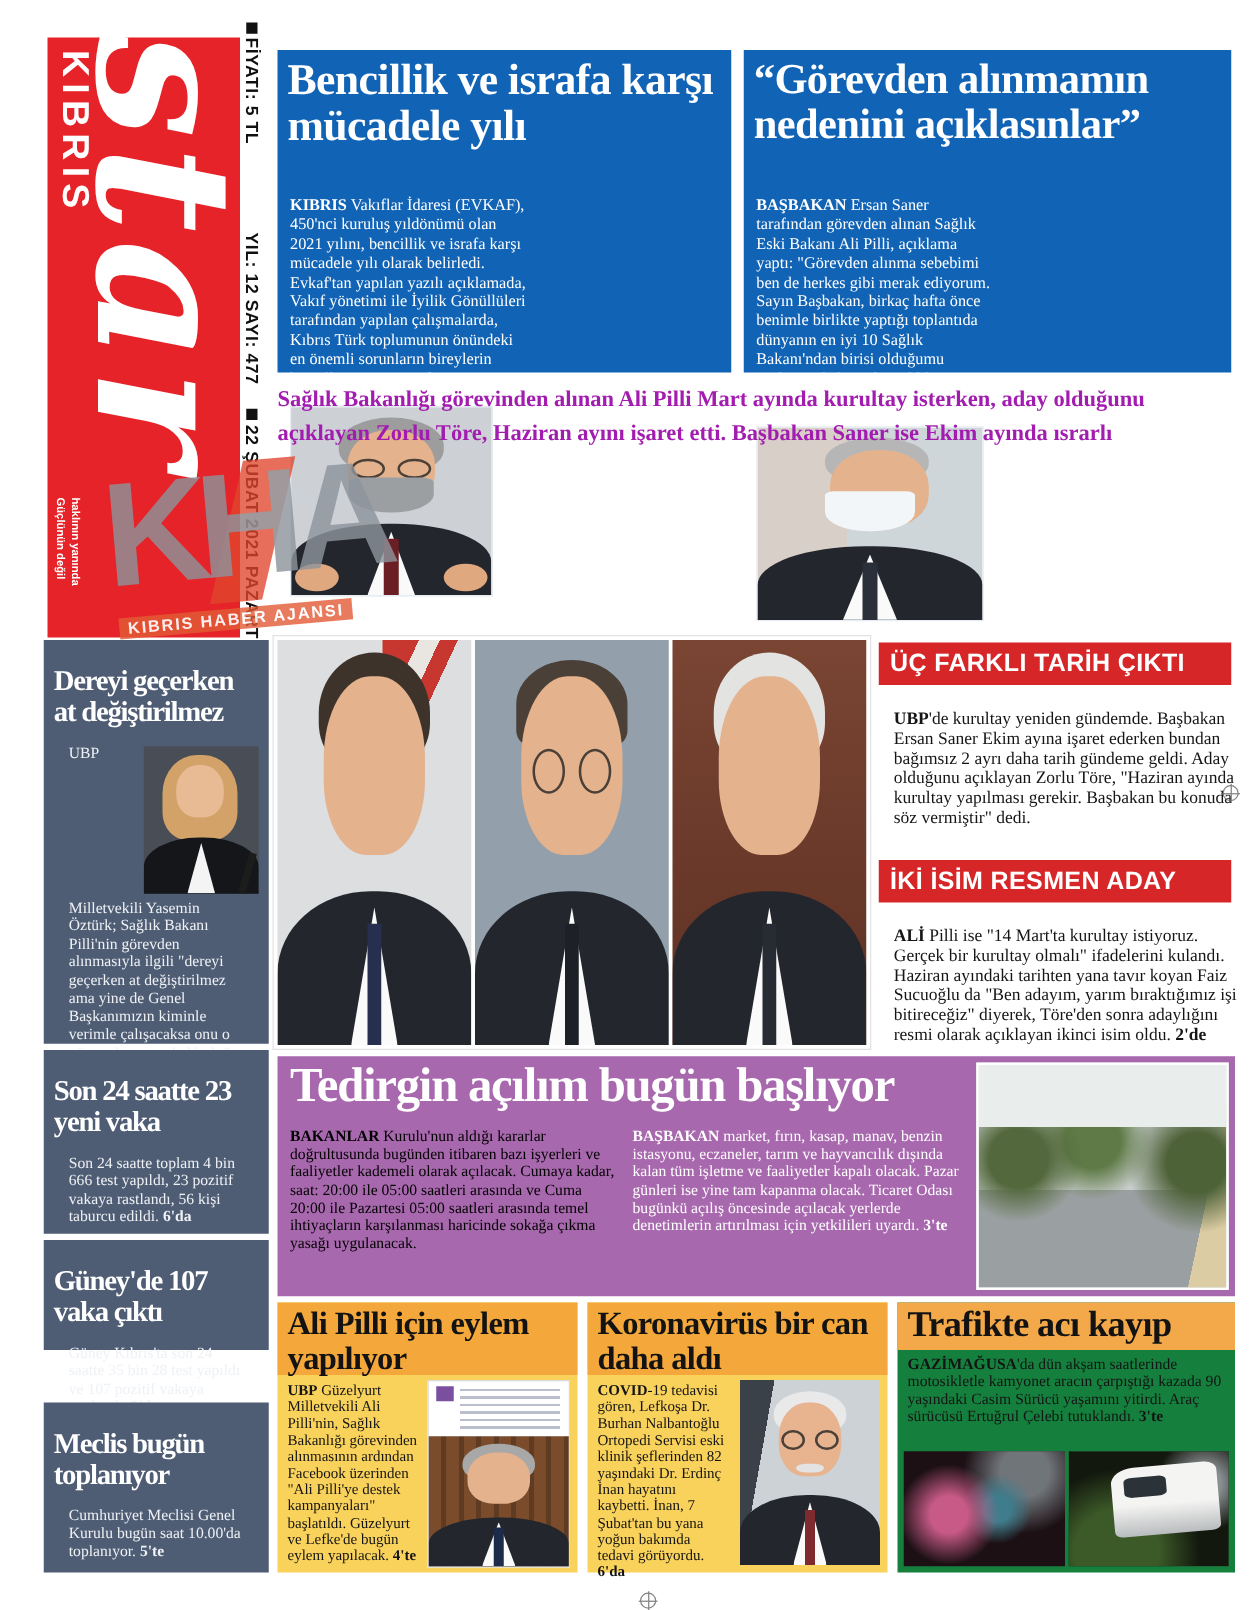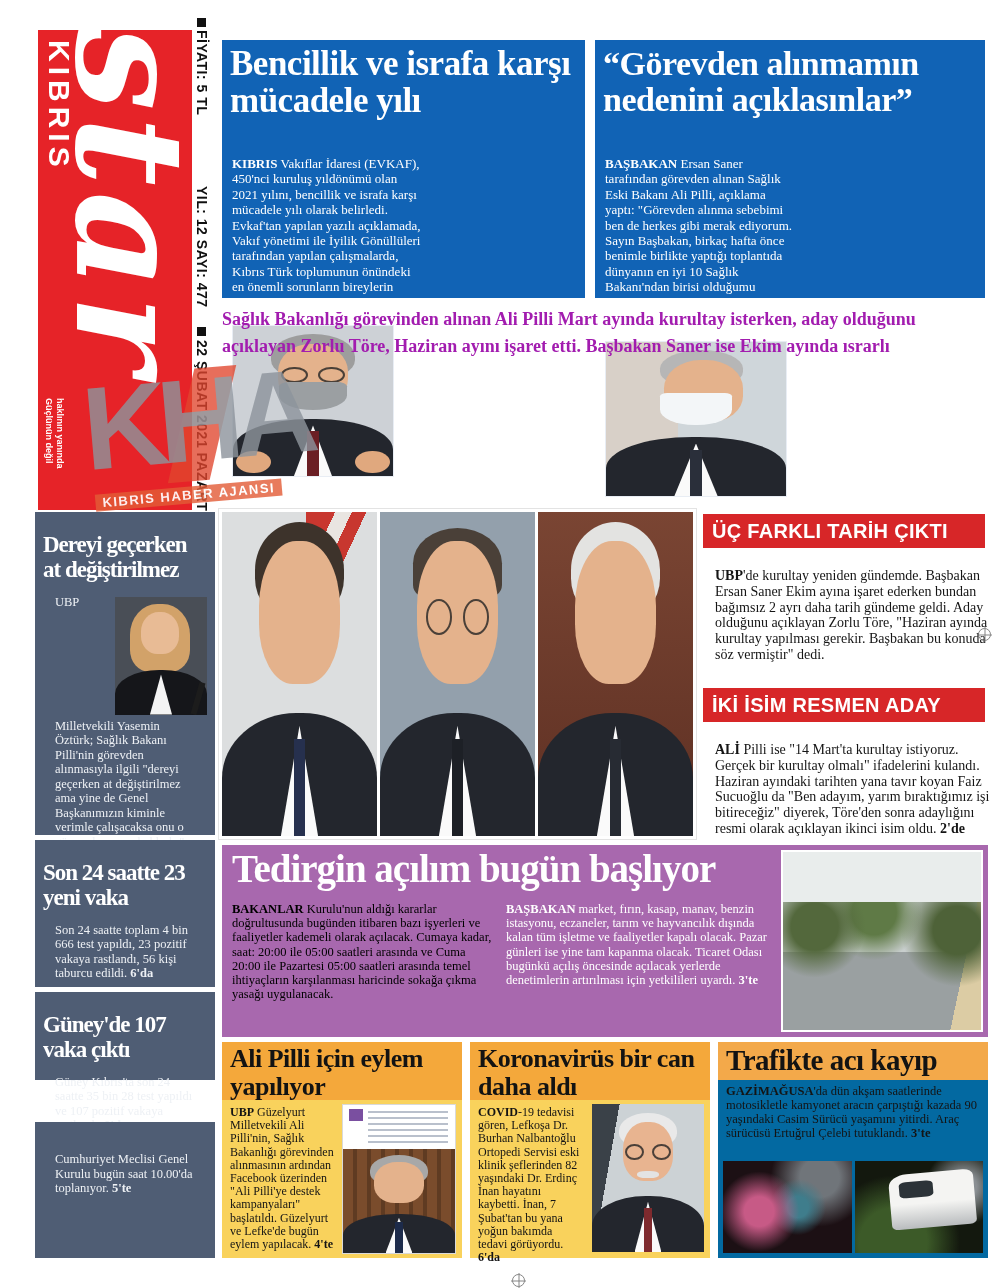--- a/index.html
+++ b/index.html
@@ -130,21 +130,21 @@
       radial-gradient(circle at 46% 34%, #5f7a46 0 14%, rgba(95,122,70,0) 30%),
       radial-gradient(circle at 88% 44%, #4e6238 0 12%, rgba(78,98,56,0) 28%),
       linear-gradient(282deg, #dccca4 0 13%, rgba(0,0,0,0) 13%),
       linear-gradient(180deg, rgba(0,0,0,0) 56%, #9aa0a1 56%),
       #c8cecd}
 
   
   .yb{position:absolute;top:1042px;height:216px;box-sizing:border-box}
   .yb1{left:222px;width:240px;background:#f9d25c}
   .yb2{left:470px;width:240px;background:#f9d25c}
-  .yb3{left:718px;width:270px;background:#0369a1}
+  .yb3{left:718px;width:270px;background:#15803d}
   .yb .band{height:58px;background:#f4a83b;padding:3px 8px 0;box-sizing:border-box}
   .yb3 .band{height:38px;background:#f3a94a}
   .yb h4{margin:0;font:700 26px/1.06 "Liberation Serif",serif;color:#131313;letter-spacing:-.5px}
   .yb3 h4{font-size:29px}
   .yb .ybody{position:absolute;left:8px;top:64px;width:106px;margin:0;
              font:400 12px/13.2px "Liberation Serif",serif;color:#141414}
   .yb3 .ybody{top:42px;width:254px;font-size:12.5px;line-height:14px}
 
   .ph-fb{position:absolute;right:6px;top:62px;width:112px;height:148px;background:#fff;border:1px solid #d9d9d9}
   .fb-av{position:absolute;left:5%;top:3%;width:13%;height:8%;background:#7a4fa0}
@@ -291,20 +291,21 @@
     <h3>Son 24 saatte 23 yeni vaka</h3>
     <p><span>Son 24 saatte toplam 4 bin 666 test yapıldı, 23 pozitif vakaya rastlandı, 56 kişi taburcu edildi.</span> <b class="pref">6'da</b></p>
   </div>
 
   <div class="sb sb3">
     <h3>Güney'de 107 vaka çıktı</h3>
     <p><span>Güney Kıbrıs'ta son 24 saatte 35 bin 28 test yapıldı ve 107 pozitif vakaya rastlandı.</span> <b class="pref">9'da</b></p>
   </div>
 
   <div class="sb sb4">
+    <h3>Meclis bugün toplanıyor</h3>
     <p><span>Cumhuriyet Meclisi Genel Kurulu bugün saat 10.00'da toplanıyor.</span> <b class="pref">5'te</b></p>
   </div>
 
   <div class="purple">
     <h2>Tedirgin açılım bugün başlıyor</h2>
     <p class="pu-col pu-left"><b>BAKANLAR</b><span> Kurulu'nun aldığı kararlar doğrultusunda bugünden itibaren bazı işyerleri ve faaliyetler kademeli olarak açılacak. Cumaya kadar, saat: 20:00 ile 05:00 saatleri arasında ve Cuma 20:00 ile Pazartesi 05:00 saatleri arasında temel ihtiyaçların karşılanması haricinde sokağa çıkma yasağı uygulanacak.</span></p>
     <p class="pu-col pu-right"><b>BAŞBAKAN</b><span> market, fırın, kasap, manav, benzin istasyonu, eczaneler, tarım ve hayvancılık dışında kalan tüm işletme ve faaliyetler kapalı olacak. Pazar günleri ise yine tam kapanma olacak. Ticaret Odası bugünkü açılış öncesinde açılacak yerlerde denetimlerin artırılması için yetkilileri uyardı.</span> <b class="pref">3'te</b></p>
     <div class="ph-street"></div>
   </div>
 

